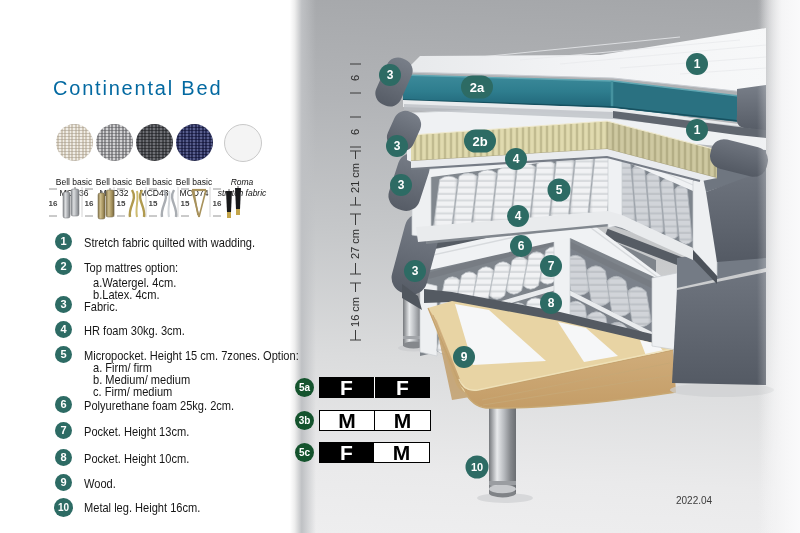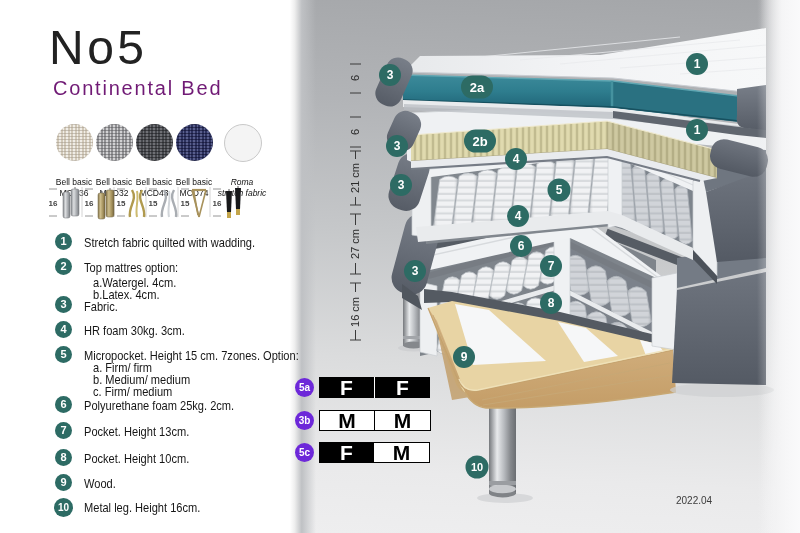--- a/index.html
+++ b/index.html
@@ -8,45 +8,44 @@
   .abs{position:absolute;}
   
   #bgright{left:292px;top:0;width:508px;height:533px;
     background:linear-gradient(183deg,#a4a6a9 0%,#b2b4b7 22%,#c5c7c9 45%,#dbdcdd 68%,#eaeaeb 88%,#eeeeef 100%);}
   #bgsep{left:290px;top:0;width:26px;height:533px;
     background:linear-gradient(to right,#ffffff 0%,#eeeeee 18%,#bfc1c4 45%,rgba(191,193,196,0) 100%);}
   #bgstrip{left:760px;top:0;width:40px;height:533px;
     background:linear-gradient(to right,rgba(245,245,246,0) 0%,#f4f4f5 55%,#fafafb 100%);}
   
   #title{left:49px;top:20px;font-size:48px;color:#222222;font-weight:400;letter-spacing:3.5px;}
-  #subtitle{left:53px;top:77px;font-size:20px;color:#701a75;letter-spacing:1.8px;}
+  #subtitle{left:53px;top:77px;font-size:20px;color:#0369a1;letter-spacing:1.8px;}
   
   .sw{border-radius:50%;width:37px;height:37px;top:124px;}
   .swlab{font-size:8.5px;color:#141414;text-align:center;line-height:10.5px;top:163px;width:56px;margin-top:14px;}
   
   .li-c{width:17px;height:17px;border-radius:50%;background:#2d6b64;color:#fff;
         font-size:11px;font-weight:bold;text-align:center;line-height:17px;}
   .li-t{font-size:13.5px;color:#161616;white-space:nowrap;transform:scaleX(0.82);transform-origin:0 0;}
   
-  .ft-c{width:19px;height:19px;border-radius:50%;background:#6d28d9;color:#fff;
+  .ft-c{width:19px;height:19px;border-radius:50%;background:#14532d;color:#fff;
         font-size:10px;font-weight:bold;text-align:center;line-height:19px;}
   .ft-cell{width:55px;height:21px;font-size:21px;text-align:center;line-height:21px;font-weight:bold;}
   #date{left:676px;top:495px;font-size:10px;color:#3c3c3c;}
 </style>
 </head>
 <body>
 <div id="page">
 
   <div class="abs" id="bgright"></div>
 
   <div class="abs" id="bgsep"></div>
 
   <div class="abs" id="bgstrip"></div>
 
-  <div class="abs" id="title">No5</div>
 
   <div class="abs" id="subtitle">Continental Bed</div>
 
   <div class="abs sw" style="left:56px;background:
      repeating-linear-gradient(0deg,rgba(160,150,135,.5) 0 1px,rgba(255,255,255,0) 1px 3px),
      repeating-linear-gradient(90deg,rgba(255,255,255,.55) 0 1.5px,rgba(200,190,172,.55) 1.5px 3.5px),#ded7c9;"></div>
 
   <div class="abs sw" style="left:96px;background:
      repeating-linear-gradient(0deg,rgba(85,85,88,.5) 0 1px,rgba(255,255,255,0) 1px 3px),
      repeating-linear-gradient(90deg,rgba(255,255,255,.5) 0 1.5px,rgba(130,130,133,.5) 1.5px 3.5px),#a3a3a6;"></div>

